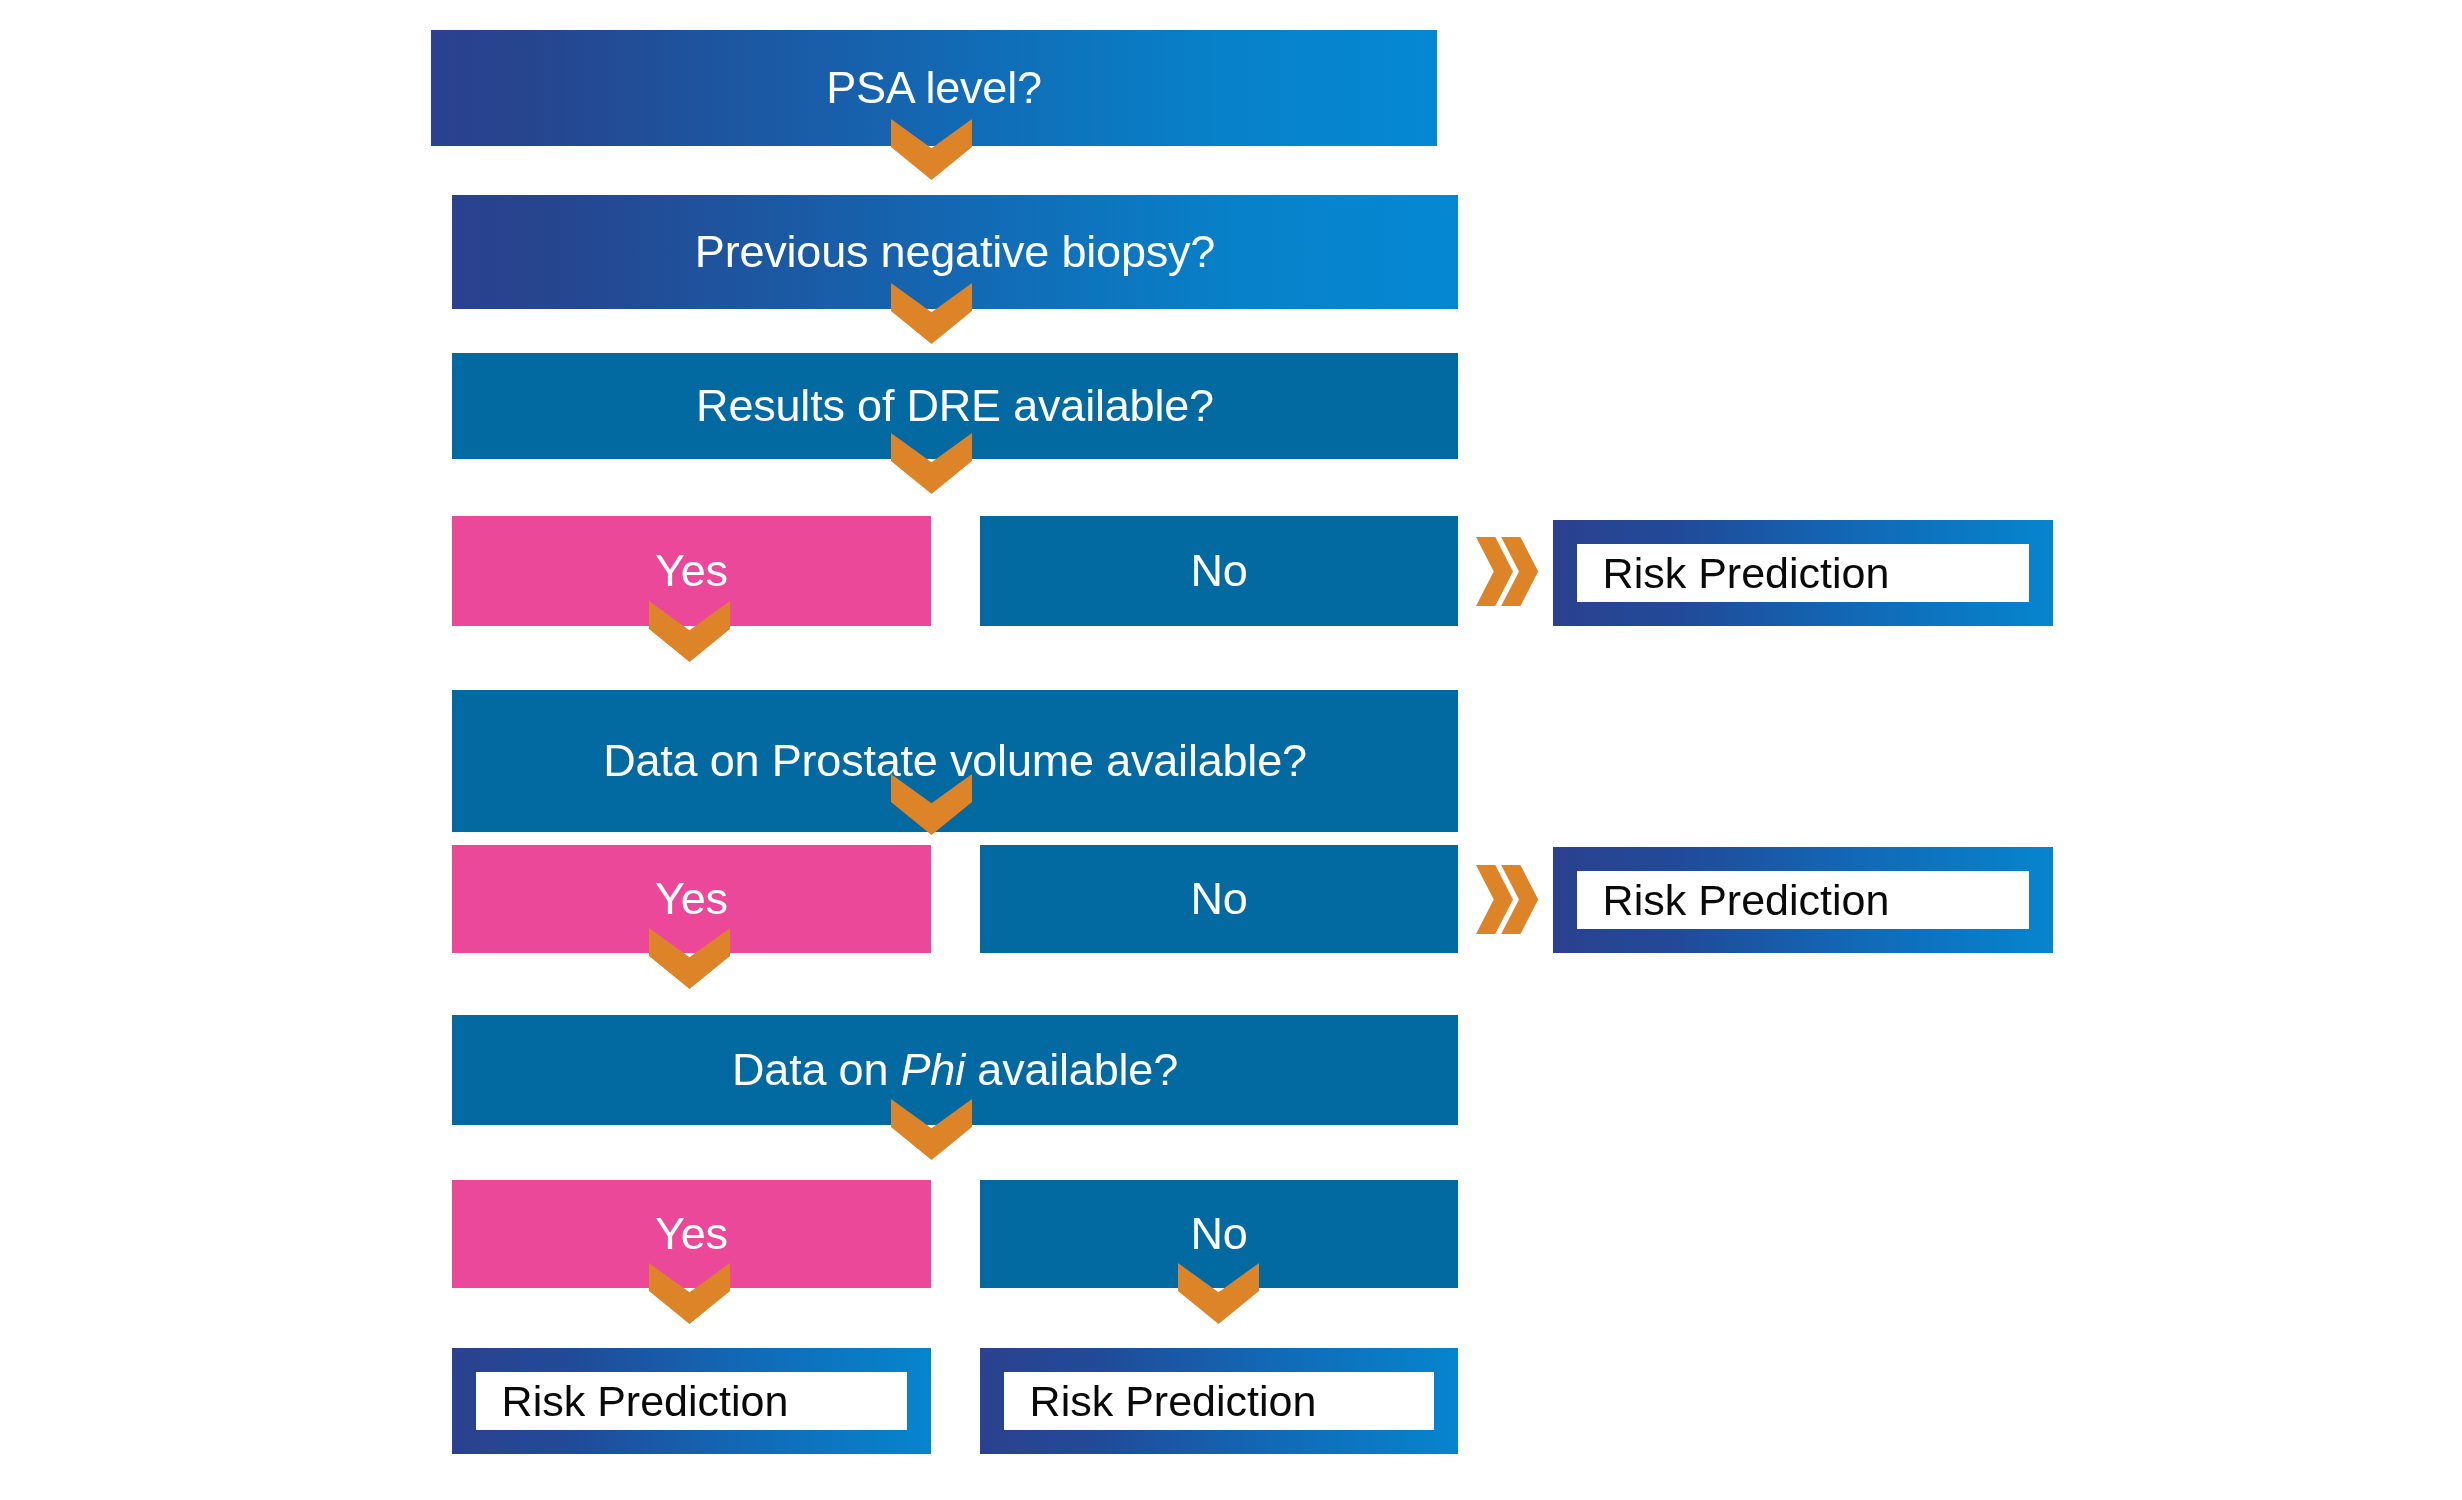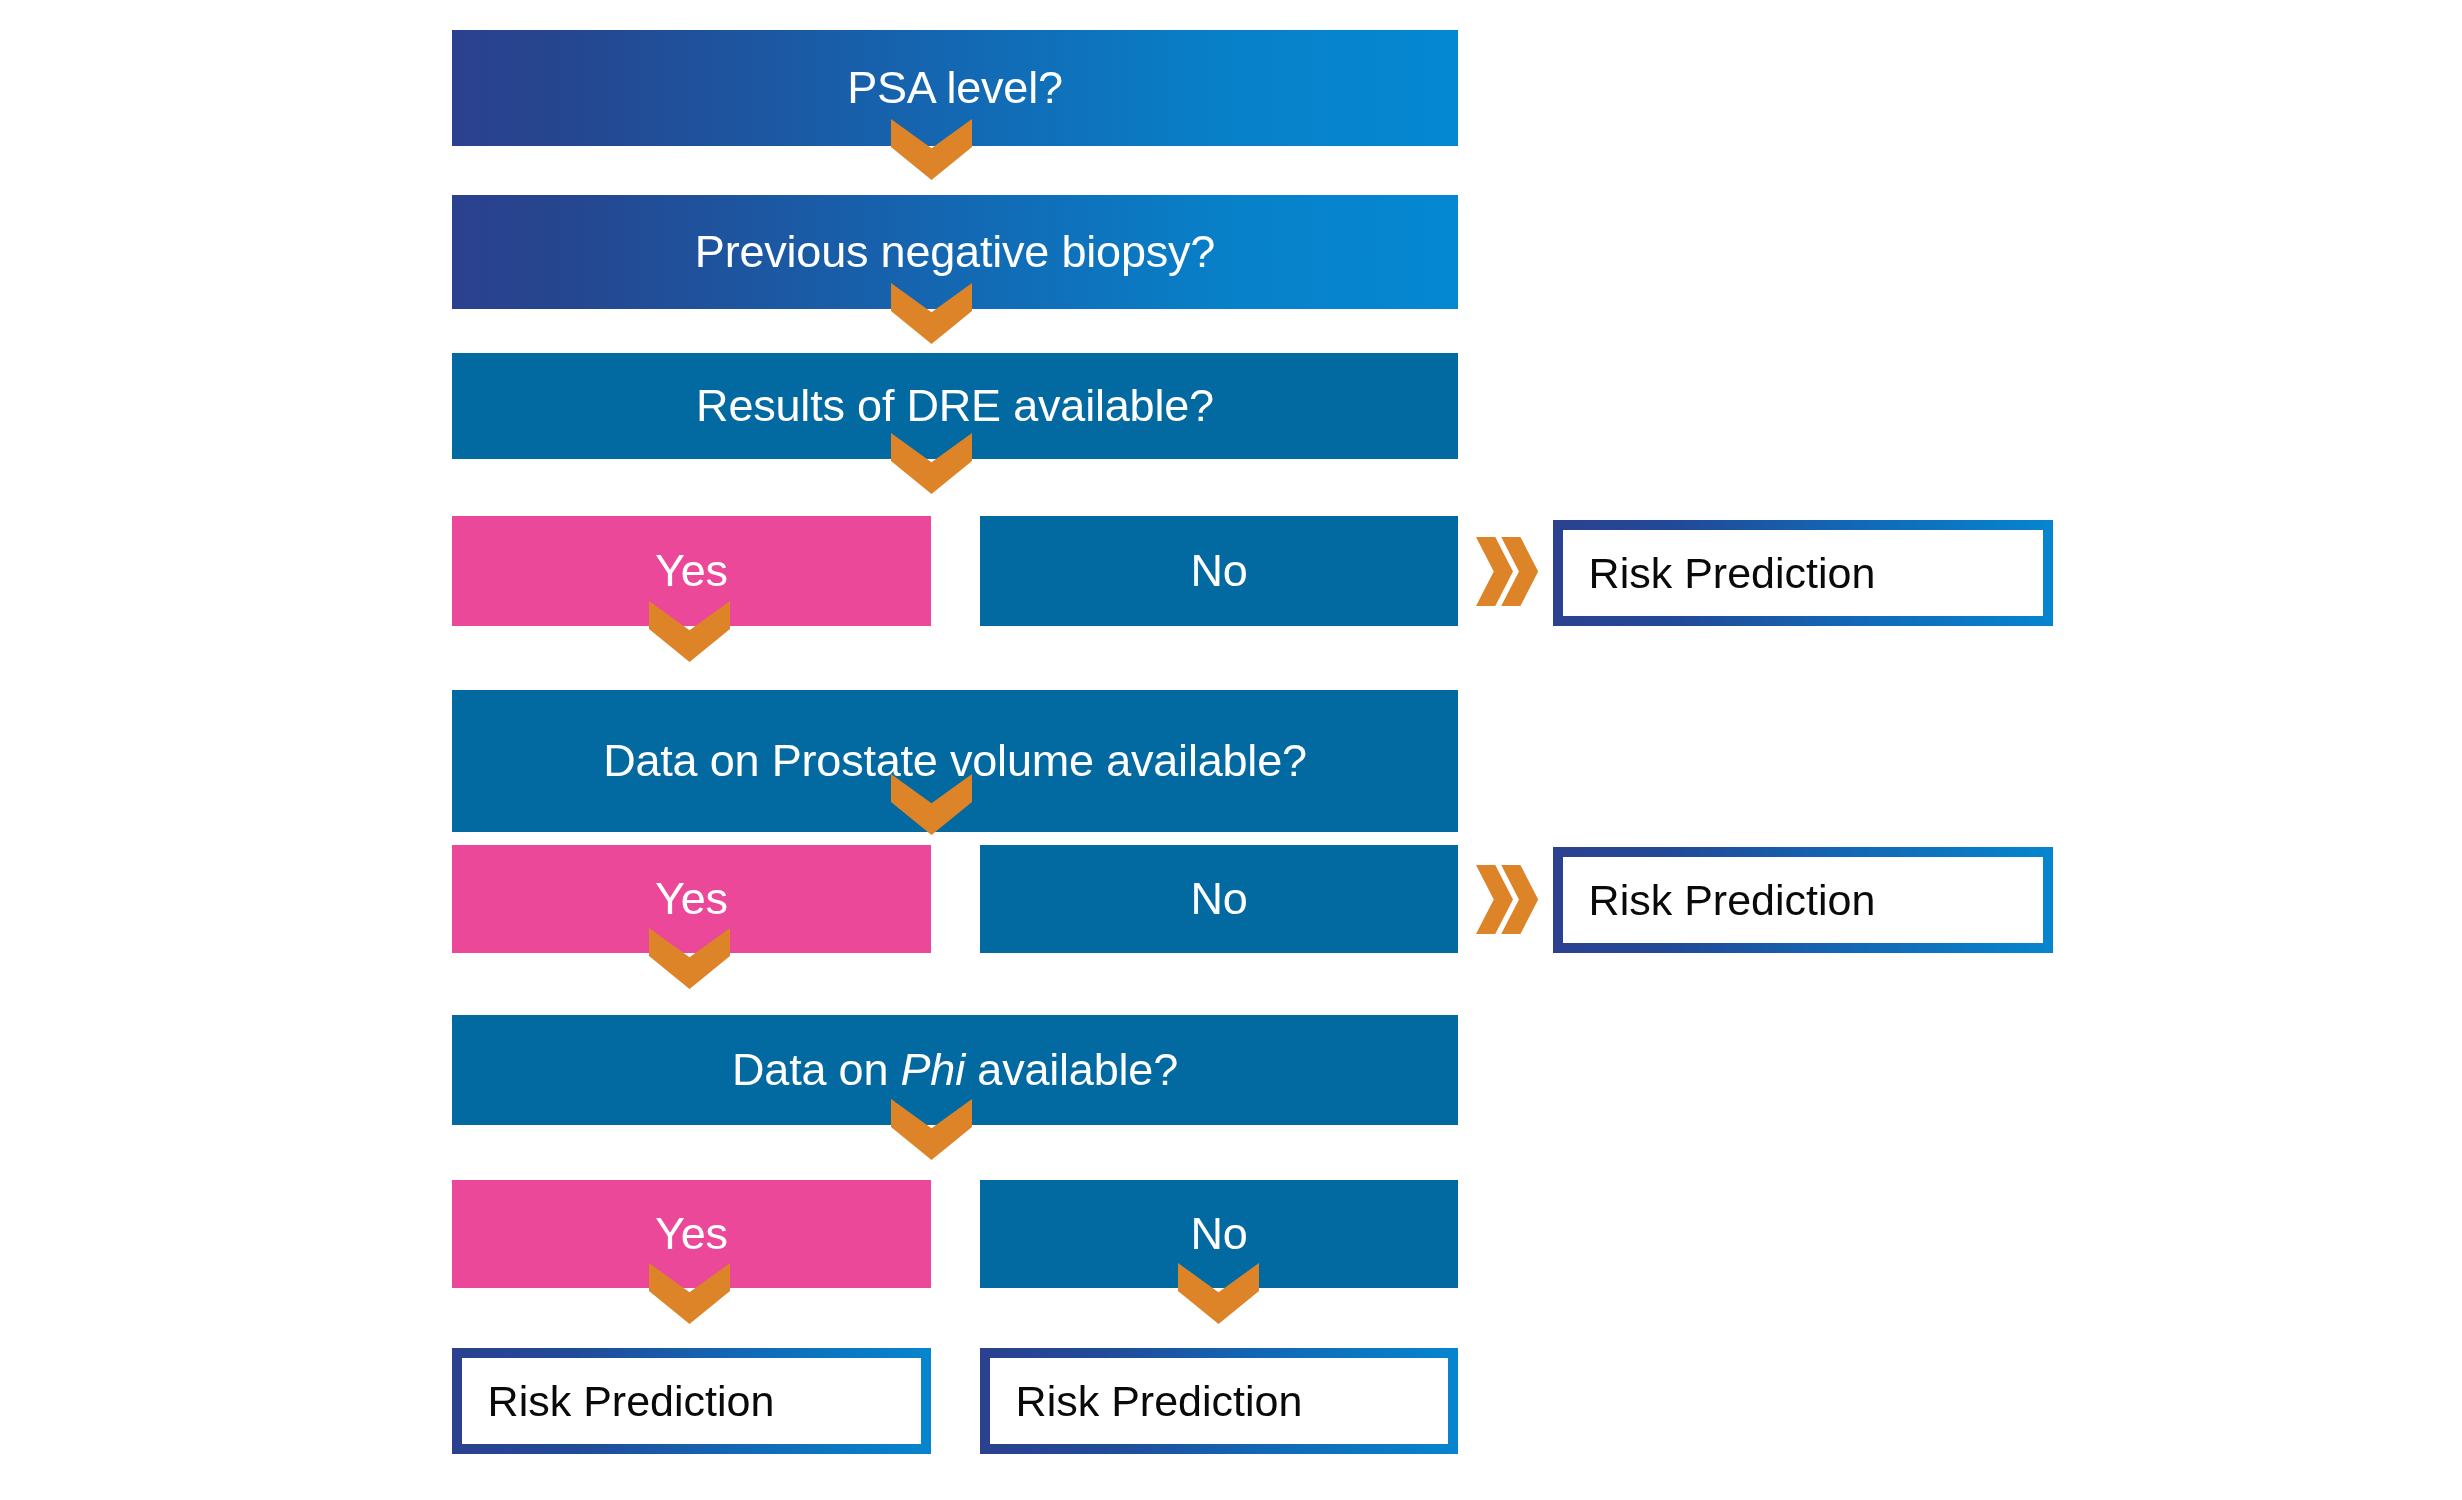--- a/index.html
+++ b/index.html
@@ -43,21 +43,21 @@
   .fill-navy {
     background: #0369a1;
   }
   .fill-blue {
     background: #ec4899;
   }
 
   
   .outcome {
     background: linear-gradient(90deg, #2B418F 0%, #214A98 25%, #1268B5 60%, #0685CE 100%);
-    padding: 10px;
+    padding: 24px;
     justify-content: flex-start;
   }
   .outcome .inner {
     background: #ffffff;
     width: 100%;
     height: 100%;
     display: flex;
     align-items: center;
     box-sizing: border-box;
     padding-left: 25.6px;
@@ -89,21 +89,21 @@
     clip-path: polygon(0% 0%, 52% 0%, 100% 50%, 52% 100%, 0% 100%, 48% 50%);
   }
 
   .italic { font-style: italic; }
 </style>
 </head>
 <body>
 
 <div id="canvas">
 
-  <div class="node box fill-gradient" style="left:452px; top:29.6px; width:1006px; height:116px;">
+  <div class="node box fill-gradient" style="left:431px; top:29.6px; width:1006px; height:116px;">
     <span>PSA level?</span>
   </div>
   <div class="chev-down" style="left:891px; top:119px; width:81px; height:61px;"></div>
 
   <div class="node box fill-gradient" style="left:452px; top:195px; width:1006px; height:114px;text-align:center;">
     <span>Previous negative biopsy?</span>
   </div>
   <div class="chev-down" style="left:891px; top:283px; width:81px; height:61px;"></div>
 
   <div class="node box fill-navy" style="left:452px; top:353px; width:1006px; height:106px;">

